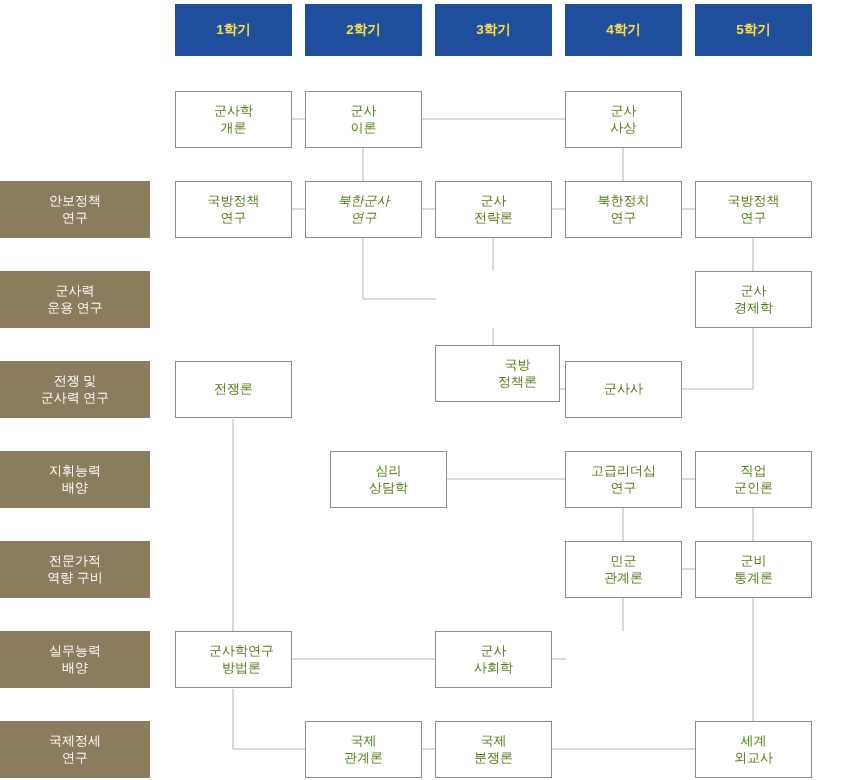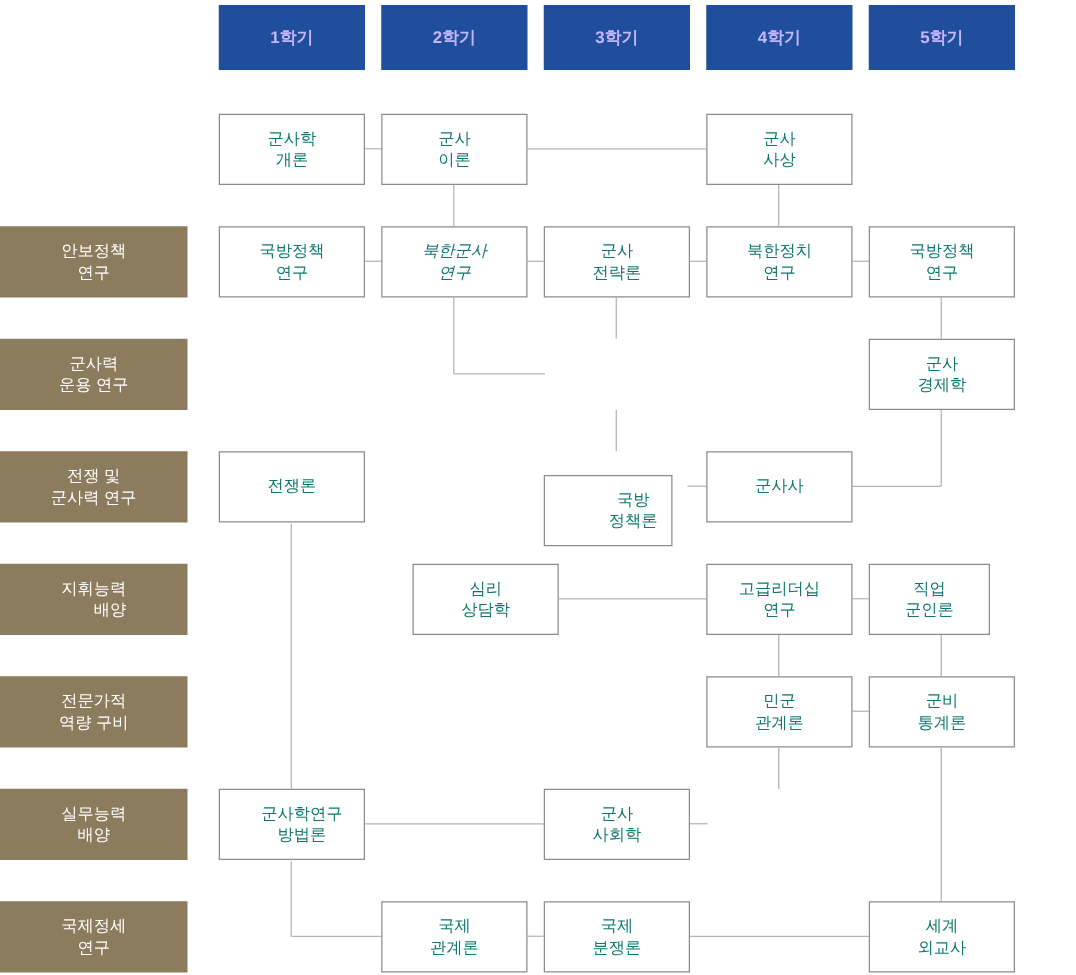--- a/index.html
+++ b/index.html
@@ -26,29 +26,29 @@
   }
   .cell-box {
     position: absolute;
     border: 1px solid #8c8c8c;
     background: #ffffff;
     display: flex;
     align-items: center;
     justify-content: center;
     text-align: center;
     font-size: 13px;
-    color: #0f766e;
+    color: #4d7c0f;
     line-height: 1.25;
     white-space: pre-line;
     z-index: 3;
   }
   .sem-header {
     position: absolute;
     background: #1f4e9c;
-    color: #c4b5fd;
+    color: #fde047;
     display: flex;
     align-items: center;
     justify-content: center;
     font-size: 13.5px;
     font-weight: bold;
     z-index: 3;
   }
   .row-label {
     position: absolute;
     background: #8c7c5e;
@@ -128,21 +128,21 @@
   <div class="sem-header" style="left:435px; top:4px; width:117px; height:52px;">3학기</div>
   <div class="sem-header" style="left:565px; top:4px; width:117px; height:52px;">4학기</div>
   <div class="sem-header" style="left:695px; top:4px; width:117px; height:52px;">5학기</div>
 
   <div class="row-label" style="left:0px; top:181px; width:150px; height:57px;">안보정책
 연구</div>
   <div class="row-label" style="left:0px; top:271px; width:150px; height:57px;">군사력
 운용 연구</div>
   <div class="row-label" style="left:0px; top:361px; width:150px; height:57px;">전쟁 및
 군사력 연구</div>
-  <div class="row-label" style="left:0px; top:451px; width:150px; height:57px;text-align:right;">지휘능력
+  <div class="row-label" style="left:0px; top:451px; width:150px; height:57px;">지휘능력
 배양</div>
   <div class="row-label" style="left:0px; top:541px; width:150px; height:57px;">전문가적
 역량 구비</div>
   <div class="row-label" style="left:0px; top:631px; width:150px; height:57px;">실무능력
 배양</div>
   <div class="row-label" style="left:0px; top:721px; width:150px; height:57px;">국제정세
 연구</div>
 
   <div class="cell-box" style="left:175px; top:91px; width:117px; height:57px;">군사학
 개론</div>
@@ -159,29 +159,29 @@
 전략론</div>
   <div class="cell-box" style="left:565px; top:181px; width:117px; height:57px;">북한정치
 연구</div>
   <div class="cell-box" style="left:695px; top:181px; width:117px; height:57px;">국방정책
 연구</div>
 
   <div class="cell-box" style="left:695px; top:271px; width:117px; height:57px;">군사
 경제학</div>
 
   <div class="cell-box" style="left:175px; top:361px; width:117px; height:57px;">전쟁론</div>
-  <div class="cell-box" style="left:435px; top:380px; width:103px; height:57px;padding-left:40px;">국방
+  <div class="cell-box" style="left:435px; top:345px; width:125px; height:57px;padding-left:40px;">국방
 정책론</div>
   <div class="cell-box" style="left:565px; top:361px; width:117px; height:57px;">군사사</div>
 
   <div class="cell-box" style="left:305px; top:451px; width:117px; height:57px;margin-left:25px;">심리
 상담학</div>
   <div class="cell-box" style="left:565px; top:451px; width:117px; height:57px;">고급리더십
 연구</div>
-  <div class="cell-box" style="left:695px; top:451px; width:97px; height:57px;">직업
+  <div class="cell-box" style="left:695px; top:451px; width:117px; height:57px;">직업
 군인론</div>
 
   <div class="cell-box" style="left:565px; top:541px; width:117px; height:57px;">민군
 관계론</div>
   <div class="cell-box" style="left:695px; top:541px; width:117px; height:57px;">군비
 통계론</div>
 
   <div class="cell-box" style="left:175px; top:631px; width:117px; height:57px;padding-left:16px;">군사학연구
 방법론</div>
   <div class="cell-box" style="left:435px; top:631px; width:117px; height:57px;">군사

